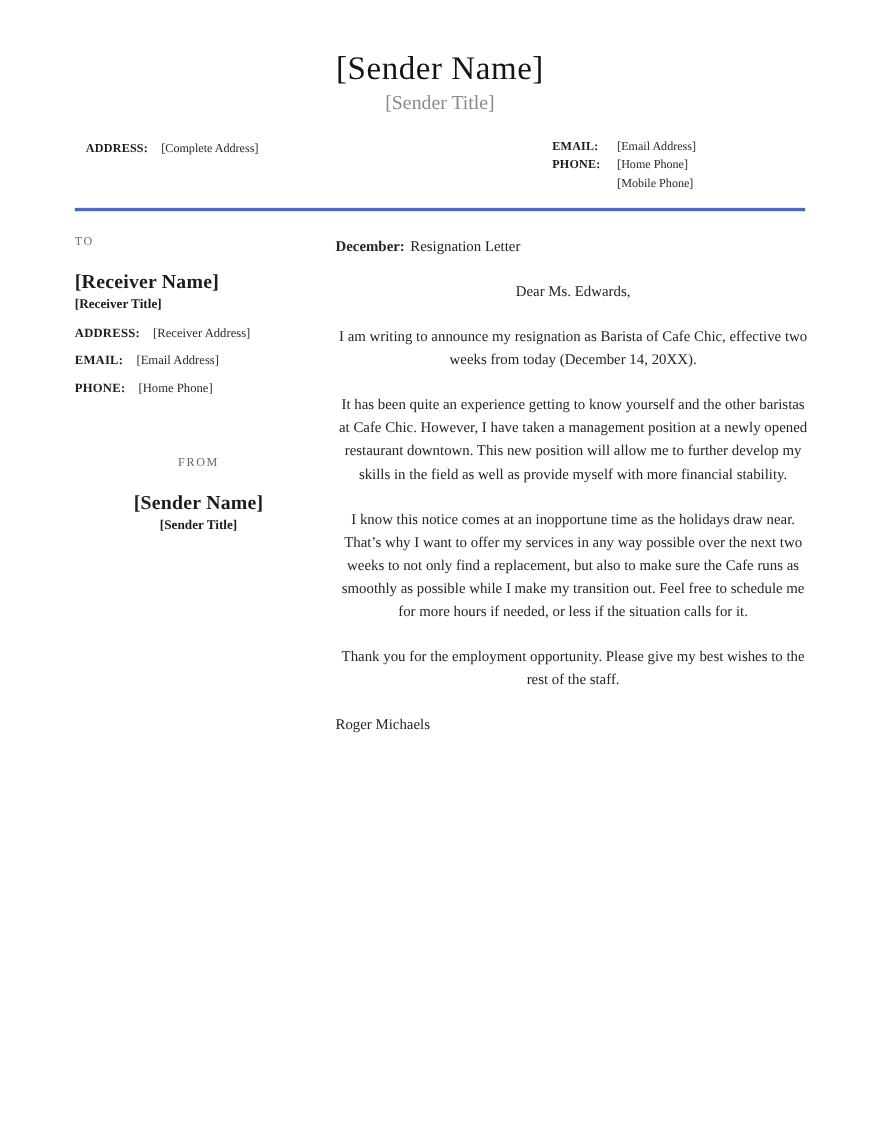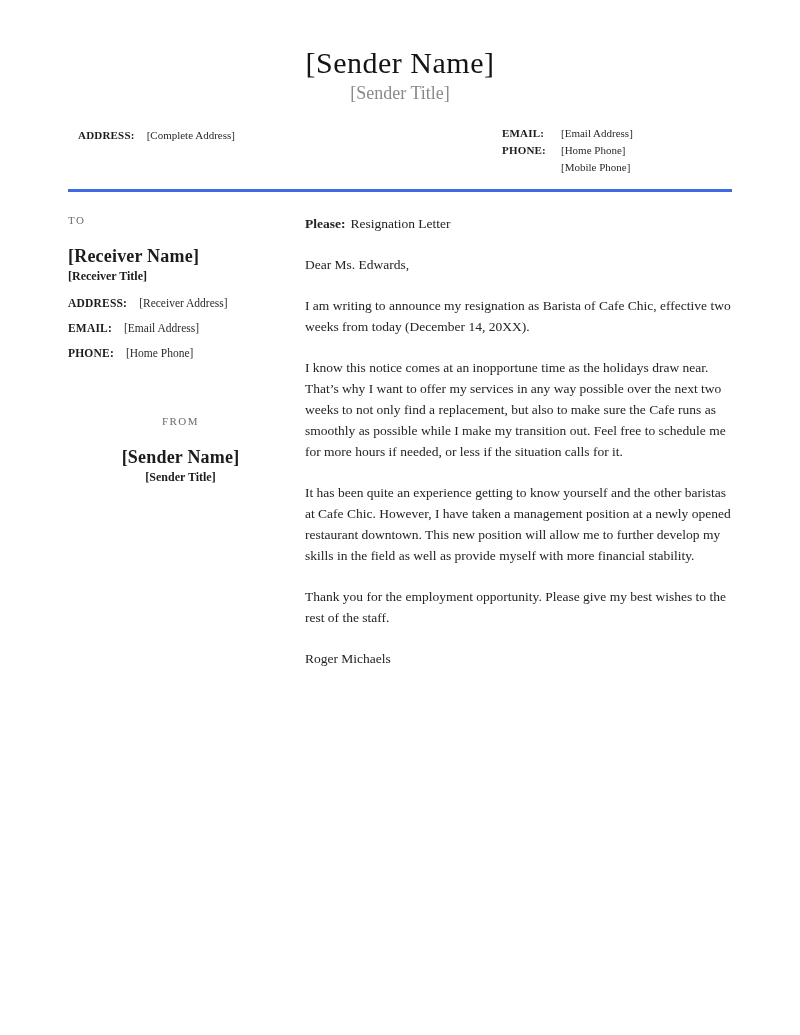--- a/index.html
+++ b/index.html
@@ -39,21 +39,21 @@
   .section-label { font-size: 11px; letter-spacing: 1.5px; color: #6b6b6b; }
   .party-name { font-size: 18px; font-weight: bold; margin-top: 20px; letter-spacing: 0.2px; }
   .party-title { font-size: 12px; font-weight: bold; margin-top: 2px; }
   .contact-line { font-size: 11.5px; margin-top: 13px; }
   .contact-line .lbl { margin-right: 4px; }
   .contact-line:first-of-type { margin-top: 18px; }
   .from-block { margin-top: 56px; text-align: center; }
 
   
   .letter { position: absolute; left: 305px; top: 213px; width: 432px; font-size: 13.5px; line-height: 21px; color: #242424; }
-  .letter p { margin: 0 0 20px 0; }
+  .letter p { margin: 0 0 20px 0; text-align: center; }
   .subject-line { margin-bottom: 20px; }
   .subject-label { font-weight: bold; margin-right: 5px; }
   .signature-block { margin-top: 0; }
   .signature-placeholder { font-weight: bold; }
 
   
   .logo { position: absolute; left: 64px; top: 962px; width: 40px; height: 58px; }
 </style>
 </head>
 <body>
@@ -98,26 +98,26 @@
 
     <div class="from-block">
       <div class="section-label">FROM</div>
       <div class="party-name">[Sender Name]</div>
       <div class="party-title">[Sender Title]</div>
     </div>
   </div>
 
   <div class="letter">
     <div class="subject-line">
-      <span class="subject-label">Please:</span><span>Resignation Letter</span>
+      <span class="subject-label">December:</span><span>Resignation Letter</span>
     </div>
     <p>Dear Ms. Edwards,</p>
     <p>I am writing to announce my resignation as Barista of Cafe Chic, effective two weeks from today (December 14, 20XX).</p>
+    <p>It has been quite an experience getting to know yourself and the other baristas at Cafe Chic. However, I have taken a management position at a newly opened restaurant downtown. This new position will allow me to further develop my skills in the field as well as provide myself with more financial stability.</p>
     <p>I know this notice comes at an inopportune time as the holidays draw near. That’s why I want to offer my services in any way possible over the next two weeks to not only find a replacement, but also to make sure the Cafe runs as smoothly as possible while I make my transition out. Feel free to schedule me for more hours if needed, or less if the situation calls for it.</p>
-    <p>It has been quite an experience getting to know yourself and the other baristas at Cafe Chic. However, I have taken a management position at a newly opened restaurant downtown. This new position will allow me to further develop my skills in the field as well as provide myself with more financial stability.</p>
     <p>Thank you for the employment opportunity. Please give my best wishes to the rest of the staff.</p>
     <div class="signature-block">
       <div>Roger Michaels</div>
     </div>
   </div>
 
   <svg class="logo" viewBox="0 0 40 58" aria-hidden="true">
 
     <path d="M3 1 H24 V8 H31 V42 H3 Z" fill="#0d0d0d"></path>
 

